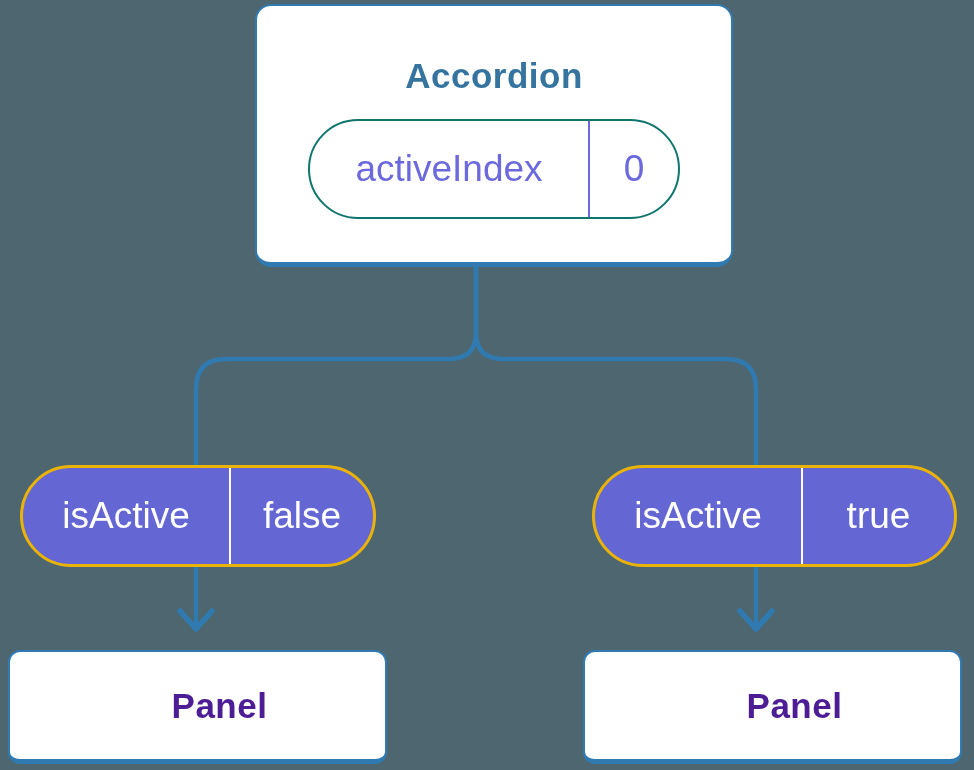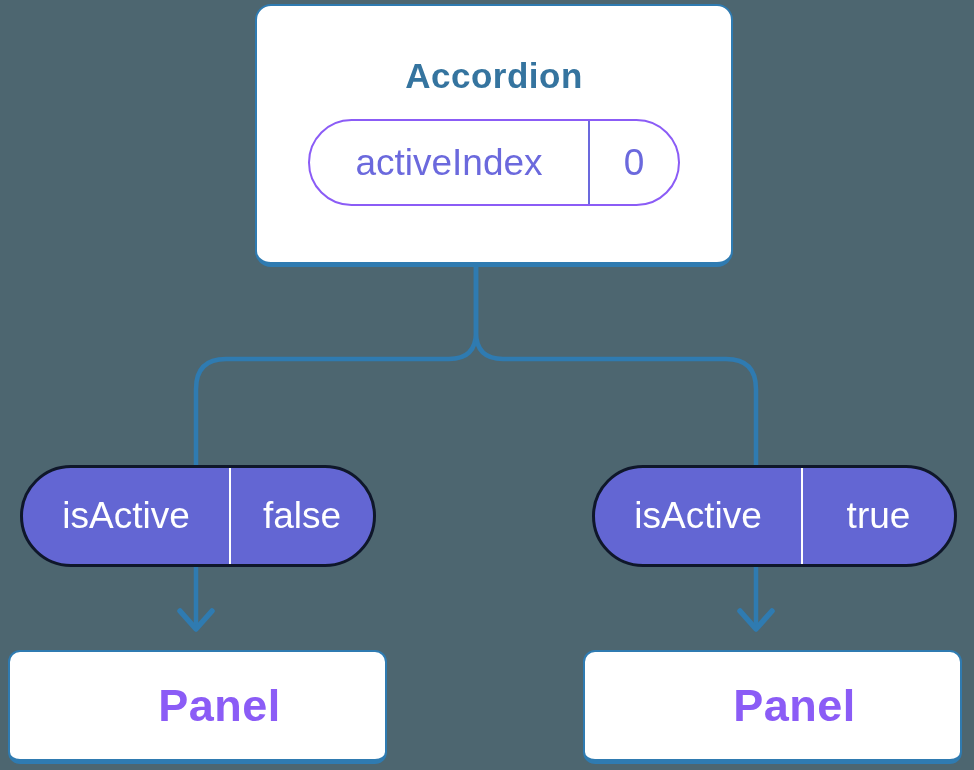--- a/index.html
+++ b/index.html
@@ -47,23 +47,23 @@
     font-weight: 600;
     letter-spacing: 0.5px;
     color: #35749f;
   }
   
   .state-pill {
     position: absolute;
     left: 51px;
     top: 113px;
     width: 372px;
-    height: 87px;
+    height: 100px;
     box-sizing: border-box;
-    border: 2px solid #8b5cf6;
+    border: 2px solid #0f766e;
     border-radius: 60px;
     background: #ffffff;
     display: flex;
     align-items: stretch;
     color: #6b69dd;
     font-size: 37px;
     font-weight: 500;
   }
   .state-pill .seg-name {
     width: 278px;
@@ -81,21 +81,21 @@
     align-items: center;
     justify-content: center;
   }
   
   .prop-pill {
     position: absolute;
     top: 465px;
     height: 102px;
     box-sizing: border-box;
     background: #6366d3;
-    border: 3px solid #0f172a;
+    border: 3px solid #eab308;
     border-radius: 60px;
     display: flex;
     align-items: stretch;
     color: #ffffff;
     font-size: 37px;
     font-weight: 500;
     z-index: 2;
   }
   .prop-pill .seg-name {
     width: 206px;
@@ -117,24 +117,24 @@
   .prop-pill.right { left: 592px; width: 365px; }
   
   .panel-card {
     top: 650px;
     width: 379px;
     height: 114px;
     border-radius: 12px;
     display: flex;
     align-items: center;
     justify-content: center;
-    font-size: 45px;
+    font-size: 35px;
     font-weight: 600;
     letter-spacing: 0.5px;
-    color: #8b5cf6;
+    color: #4c1d95;
   }
   .panel-card.left  { left: 8px; }
   .panel-card.right { left: 583px; }
 </style>
 </head>
 <body>
 
 <div class="stage">
 
   <svg class="connectors" width="974" height="770" viewBox="0 0 974 770">

